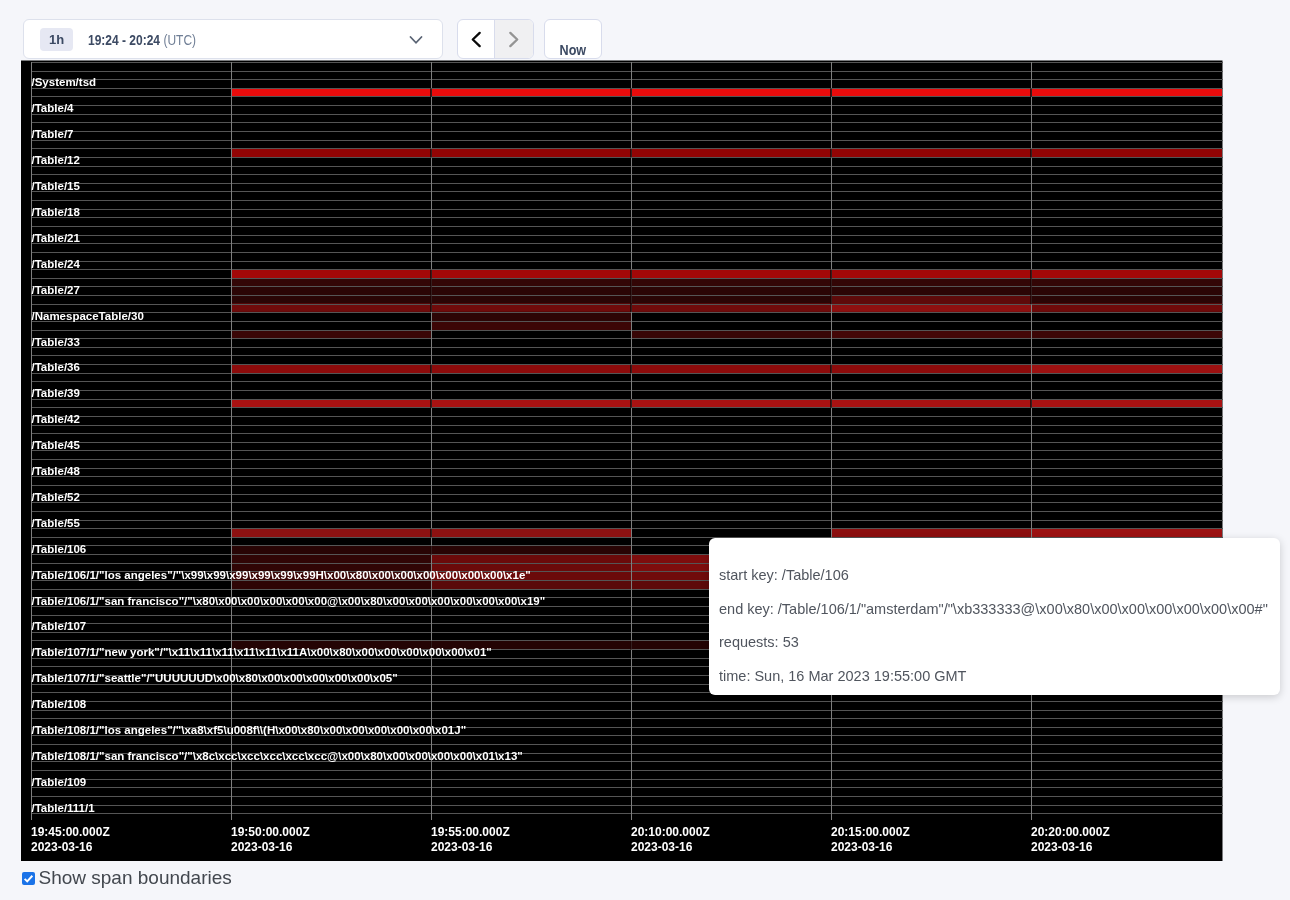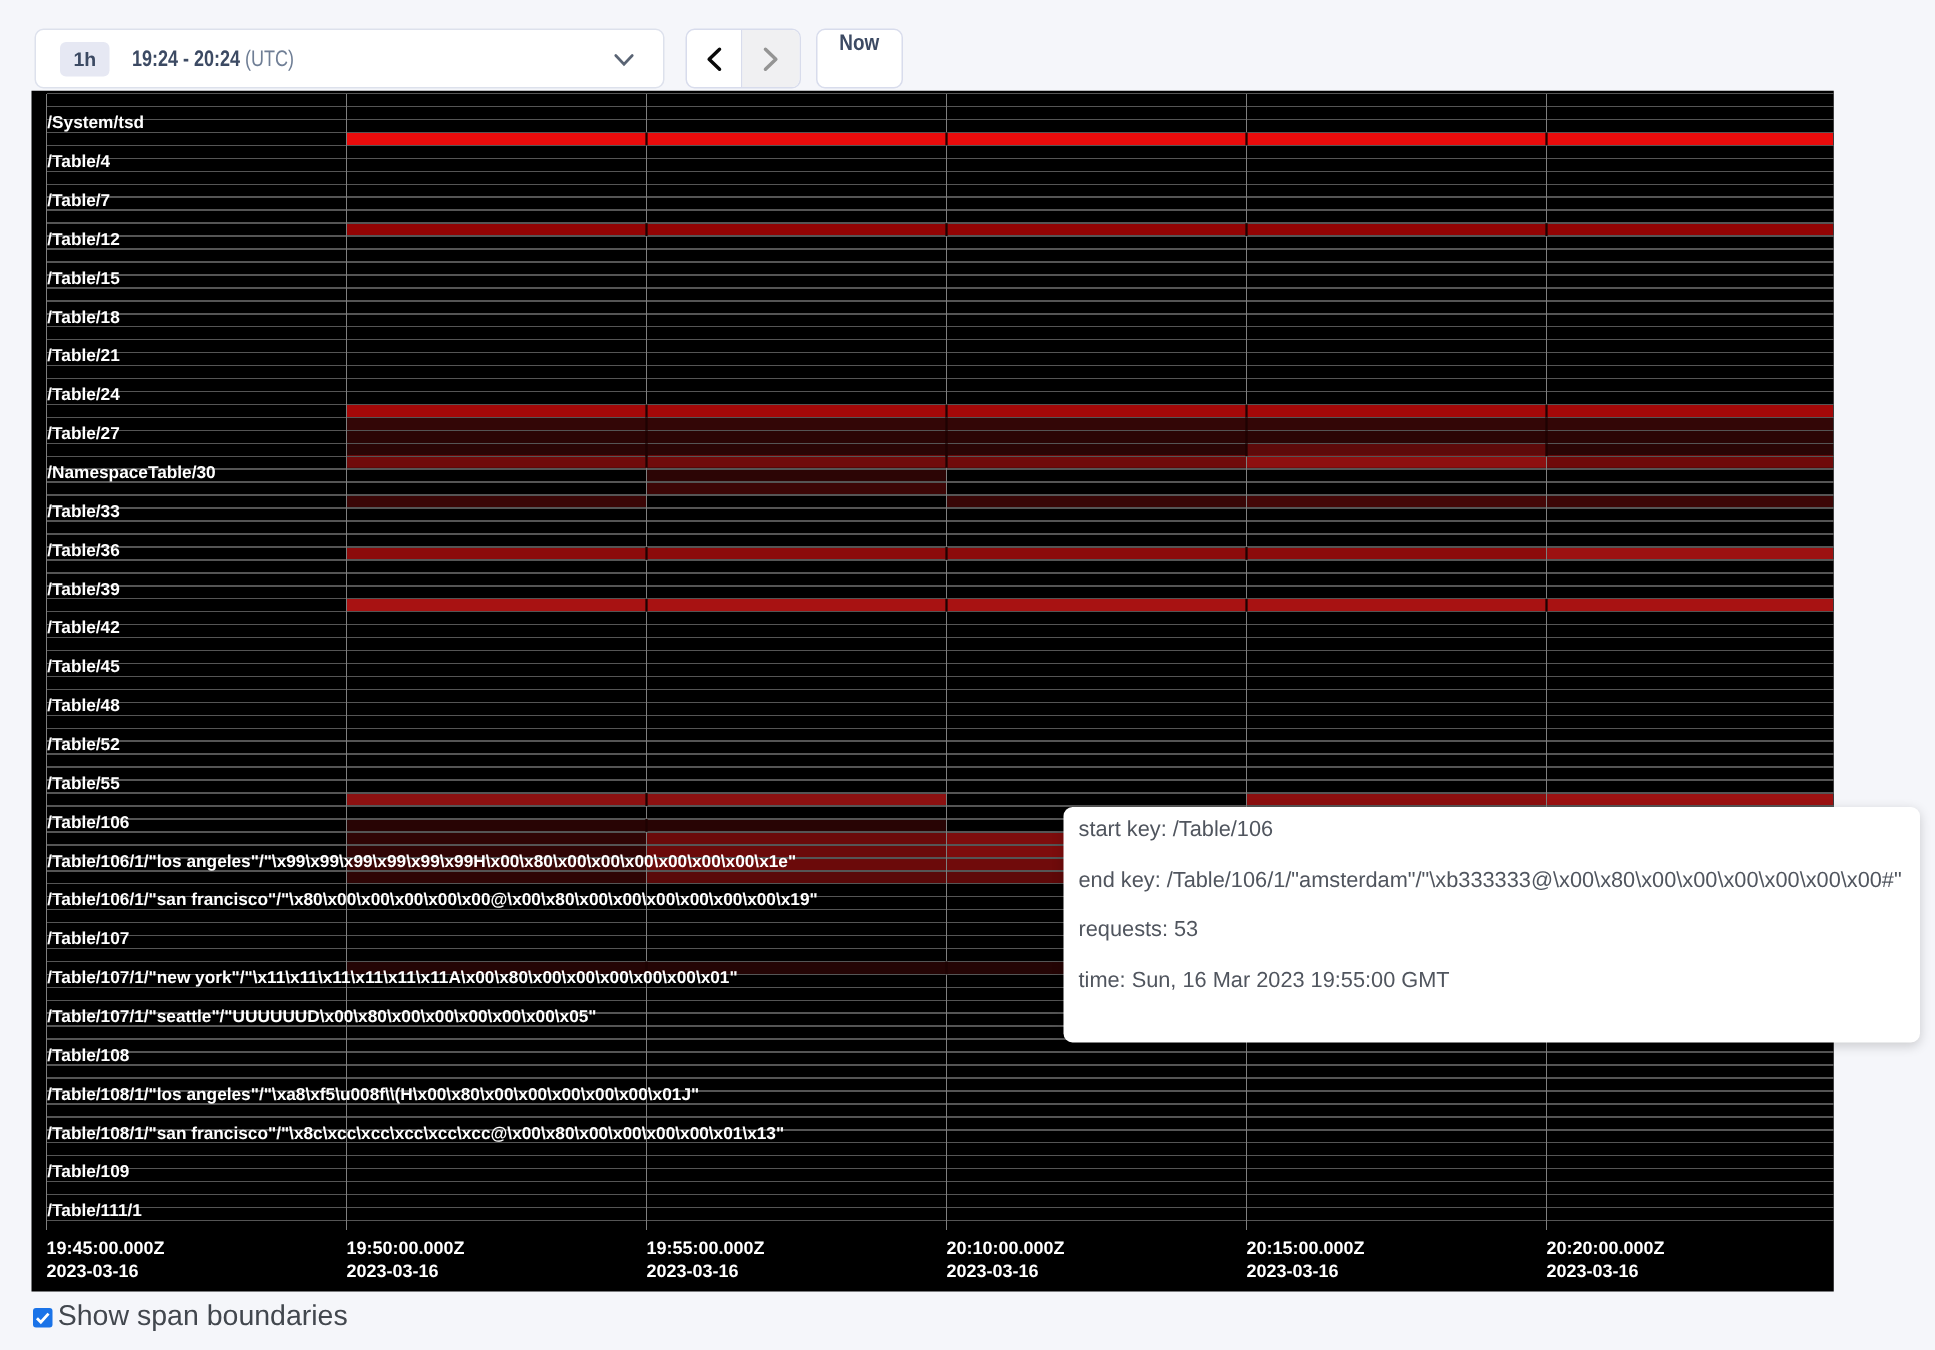--- a/index.html
+++ b/index.html
@@ -3,23 +3,23 @@
 *{margin:0;padding:0;box-sizing:border-box}
 html,body{width:1290px;height:900px;background:#f5f6fa;font-family:"Liberation Sans",sans-serif;position:relative;overflow:hidden}
 .selbox{position:absolute;left:23px;top:19px;width:420px;height:40px;background:#fff;border:1px solid #dde1ec;border-radius:6px;display:flex;align-items:center}
 .badge{margin-left:16px;background:#e6e8f3;border-radius:4px;padding:4px 9px;font-size:13px;font-weight:bold;color:#3c4a63}
 .trange{margin-left:15px;font-size:15px;font-weight:bold;color:#3c4a63;transform:scaleX(.8);transform-origin:left center;white-space:nowrap}
 .utc{font-weight:normal;color:#6f7e95}
 .carr{position:absolute;right:19px;top:15px}
 .btns{position:absolute;left:457px;top:19px;width:77px;height:40px;border:1px solid #d8dcec;border-radius:6px;background:#fff;display:flex;overflow:hidden}
 .btns .b1{width:38px;height:100%;display:flex;align-items:center;justify-content:center;border-right:1px solid #d8dcec}
 .btns .b2{width:39px;height:100%;display:flex;align-items:center;justify-content:center;background:#f0f0f2}
-.now{position:absolute;left:544px;top:19px;width:58px;height:40px;border:1px solid #d8dcec;border-radius:6px;background:#fff;color:#3c4a63;font-size:15px;font-weight:bold;display:flex;align-items:flex-start;justify-content:center}
+.now{position:absolute;left:544px;top:19px;width:58px;height:40px;border:1px solid #d8dcec;border-radius:6px;background:#fff;color:#3c4a63;font-size:15px;font-weight:bold;display:flex;align-items:flex-end;justify-content:center}
 .now span{transform:scaleX(.84)}
-.tip{position:absolute;left:709px;top:538px;width:571px;height:157px;background:#fff;border-radius:6px;box-shadow:0 2px 8px rgba(0,0,0,.18);padding:5px 0 0 10px;font-size:14.5px;color:#50555e}
+.tip{position:absolute;left:709px;top:538px;width:571px;height:157px;background:#fff;border-radius:6px;box-shadow:0 2px 8px rgba(0,0,0,.18);padding:27px 0 0 10px;font-size:14.5px;color:#50555e}
 .tip div{margin-bottom:13.5px;line-height:20px}
 .cbrow{position:absolute;left:22px;top:867px;display:flex;align-items:center;font-size:19px;color:#42474e}
 .cb{width:13px;height:13px;background:#1a73e8;border-radius:2px;margin-right:3.5px;position:relative;flex:none}
 .cb svg{position:absolute;left:1px;top:1px}
 </style></head><body>
 <svg width="1290" height="900" viewBox="0 0 1290 900" style="position:absolute;left:0;top:0">
     <rect x="21" y="60.5" width="1201.5" height="800.5" fill="#000"></rect>
     <rect x="231" y="88.31" width="991" height="8.63" fill="#e90c0c"></rect>
     <rect x="231" y="148.75" width="991" height="8.63" fill="#920404"></rect>
     <rect x="231" y="269.64" width="991" height="8.63" fill="#a30808"></rect>

